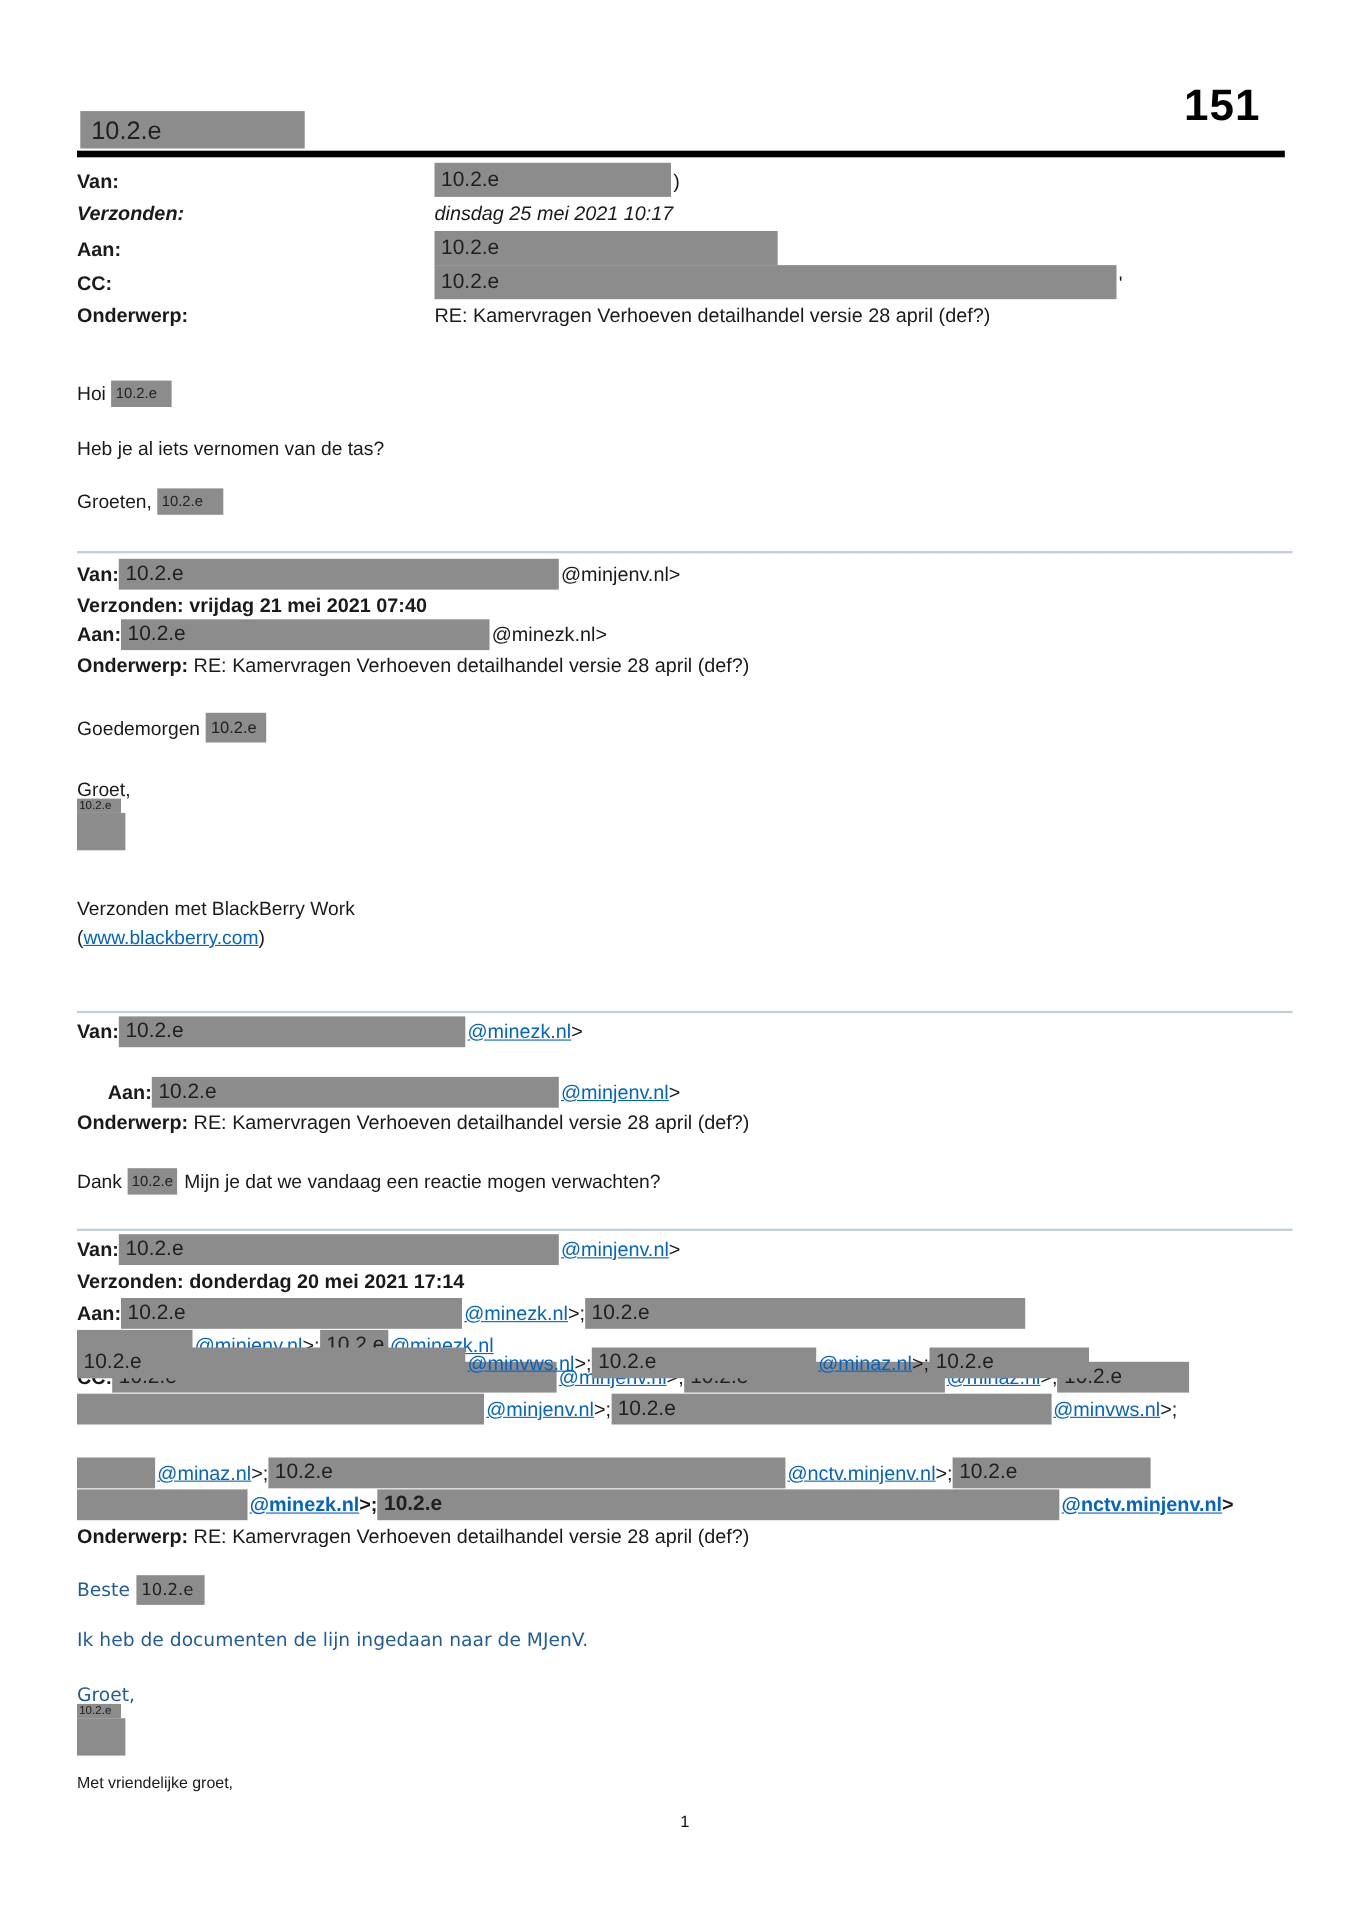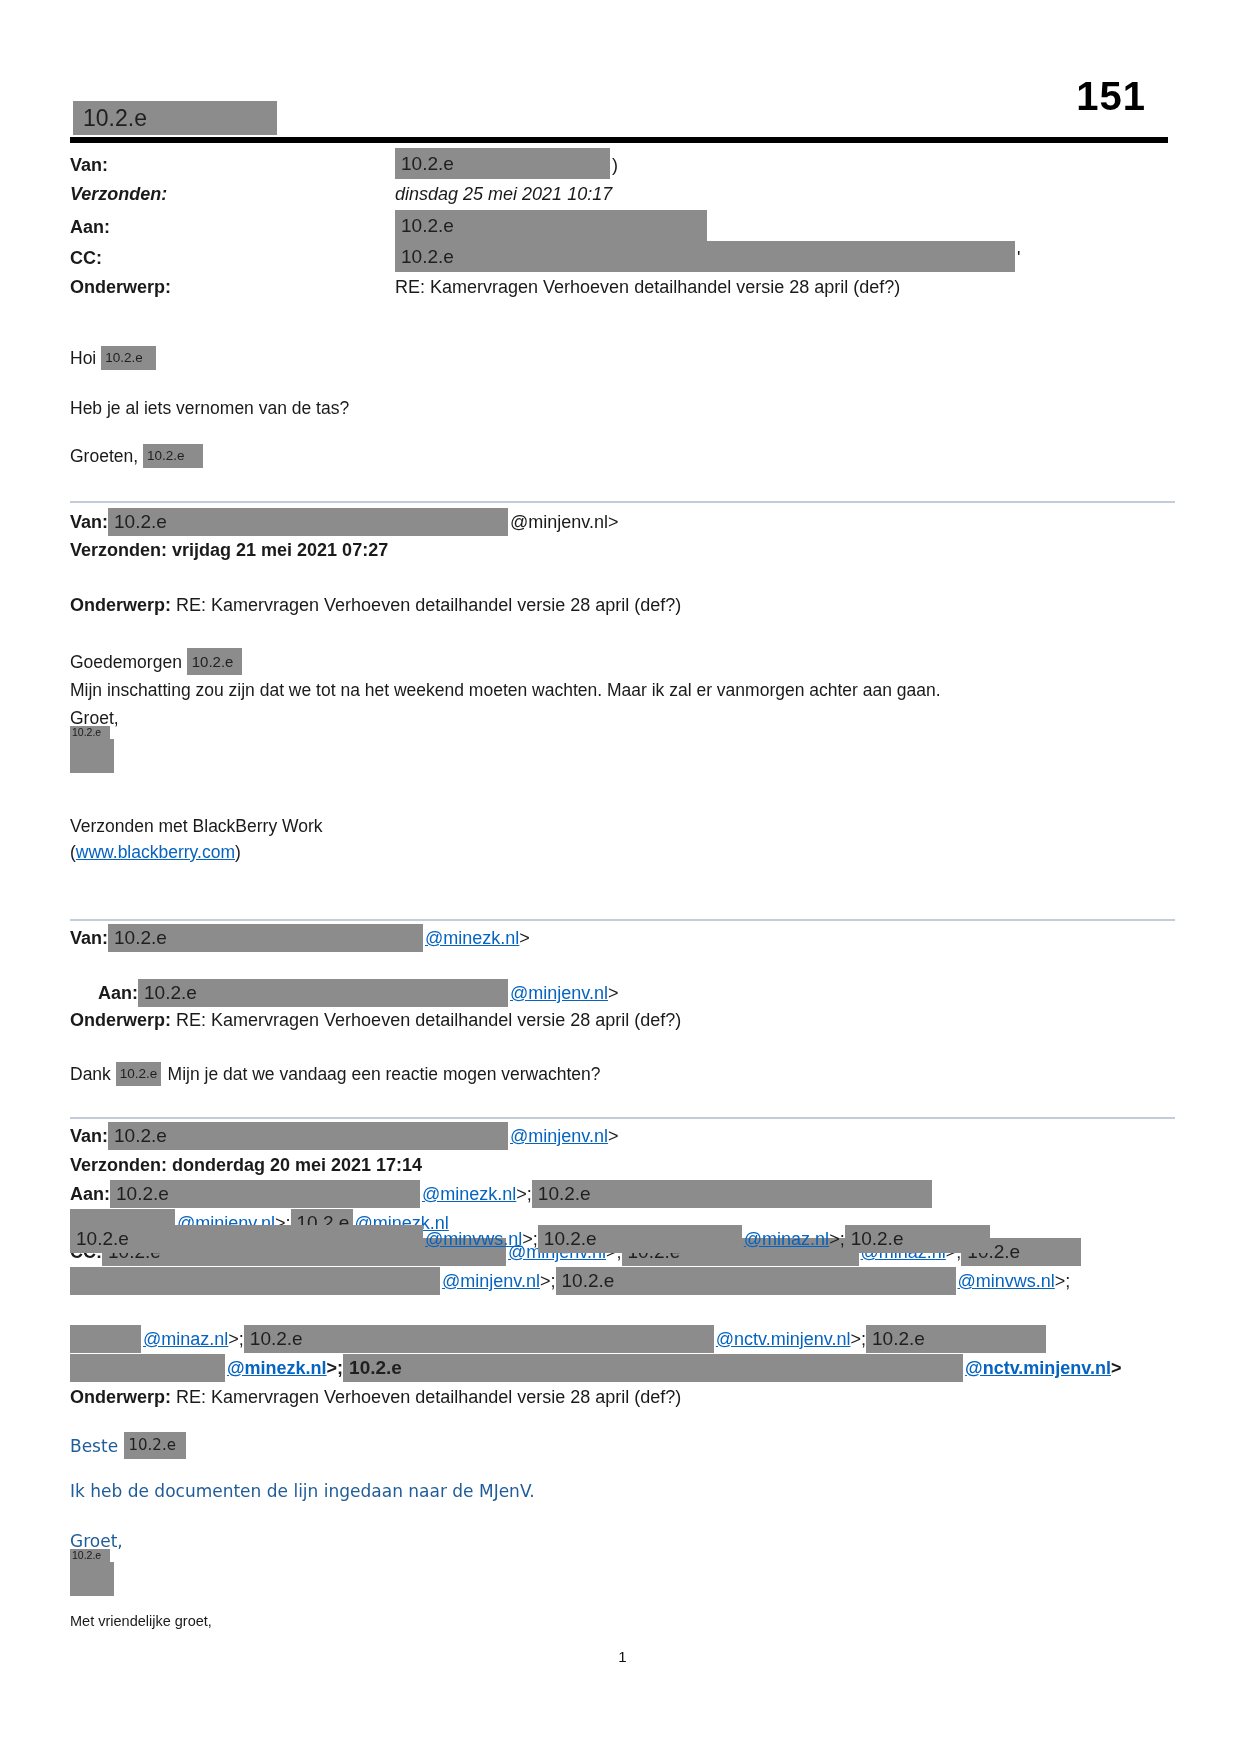--- a/index.html
+++ b/index.html
@@ -72,24 +72,24 @@
       <div class="line" style="top: 148px;"><span class="lab">Van:</span><span class="red" style="width: 215px; height: 31px; line-height: 31px;">10.2.e</span><span>)</span></div>
       <div class="line" style="top: 179px; font-style: italic;"><span class="lab">Verzonden:</span><span>dinsdag 25 mei 2021 10:17</span></div>
       <div class="line" style="top: 210px;"><span class="lab">Aan:</span><span class="red" style="width: 312px; height: 31px; line-height: 31px;">10.2.e</span></div>
       <div class="line" style="top: 241px;"><span class="lab">CC:</span><span class="red" style="width: 620px; height: 31px; line-height: 31px;">10.2.e</span><span>'</span></div>
       <div class="line" style="top: 272px;"><span class="lab">Onderwerp:</span><span>RE: Kamervragen Verhoeven detailhandel versie 28 april (def?)</span></div>
       <div class="line body" style="top: 343px;"><span>Hoi </span><span class="red sm" style="width: 55px;">10.2.e</span></div>
       <div class="line body" style="top: 393px;"><span>Heb je al iets vernomen van de tas?</span></div>
       <div class="line body" style="top: 441px;"><span>Groeten, </span><span class="red sm" style="width: 60px;">10.2.e</span></div>
       <div class="divider" style="top: 501px;"></div>
       <div class="line" style="top: 507px;"><span class="bold">Van:</span><span class="red" style="width: 400px;">10.2.e</span><span>@minjenv.nl&gt;</span></div>
-      <div class="line" style="top: 535px;"><span class="bold">Verzonden: vrijdag 21 mei 2021 07:27</span></div>
+      <div class="line" style="top: 535px;"><span class="bold">Verzonden: vrijdag 21 mei 2021 07:40</span></div>
+      <div class="line" style="top: 562px;"><span class="bold">Aan:</span><span class="red" style="width: 335px;">10.2.e</span><span>@minezk.nl&gt;</span></div>
       <div class="line" style="top: 590px;"><span class="bold">Onderwerp:</span><span> RE: Kamervragen Verhoeven detailhandel versie 28 april (def?)</span></div>
       <div class="line body" style="top: 644px;"><span>Goedemorgen </span><span class="red md" style="width: 55px;">10.2.e</span></div>
-      <div class="line body" style="top: 675px;"><span>Mijn inschatting zou zijn dat we tot na het weekend moeten wachten. Maar ik zal er vanmorgen achter aan gaan.</span></div>
       <div class="line body" style="top: 703px;"><span>Groet,</span></div>
       <div class="sigblock" style="top: 726px;">
         <div class="sig-label">10.2.e</div>
         <div class="sig-box"></div>
       </div>
       <div class="line body" style="top: 811px;"><span>Verzonden met BlackBerry Work</span></div>
       <div class="line body" style="top: 837px;"><span>(</span><span class="lnk">www.blackberry.com</span><span>)</span></div>
       <div class="divider" style="top: 919px;"></div>
       <div class="line" style="top: 923px;"><span class="bold">Van:</span><span class="red" style="width: 315px;">10.2.e</span><span class="lnk">@minezk.nl</span><span>&gt;</span></div>
       <div class="line" style="top: 978px; margin-left: 28px;"><span class="bold">Aan:</span><span class="red" style="width: 370px;">10.2.e</span><span class="lnk">@minjenv.nl</span><span>&gt;</span></div>

